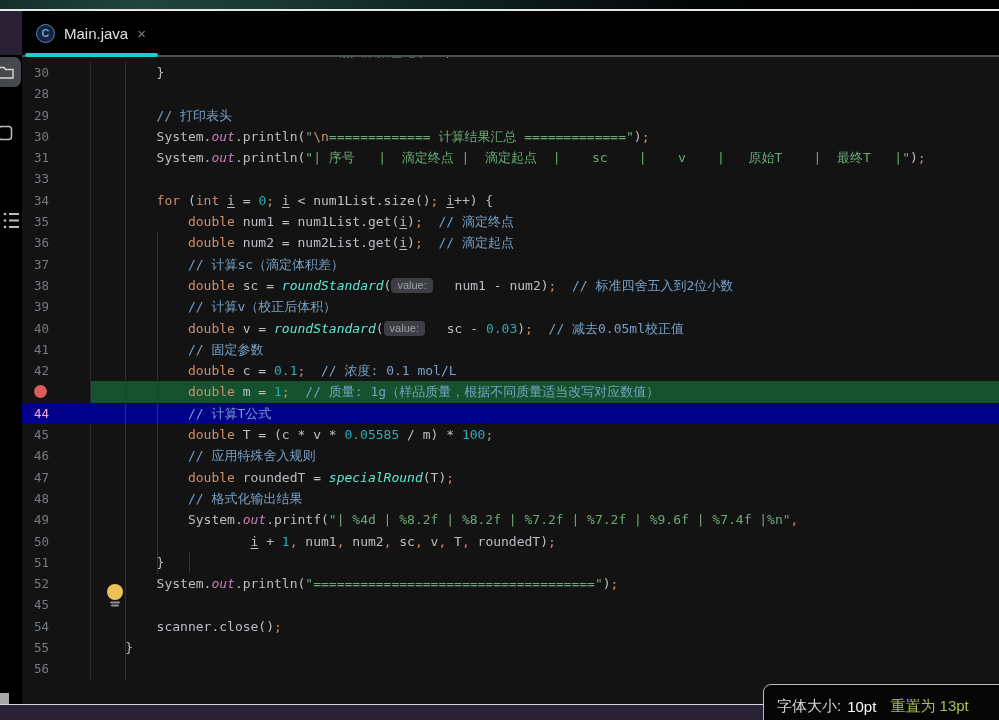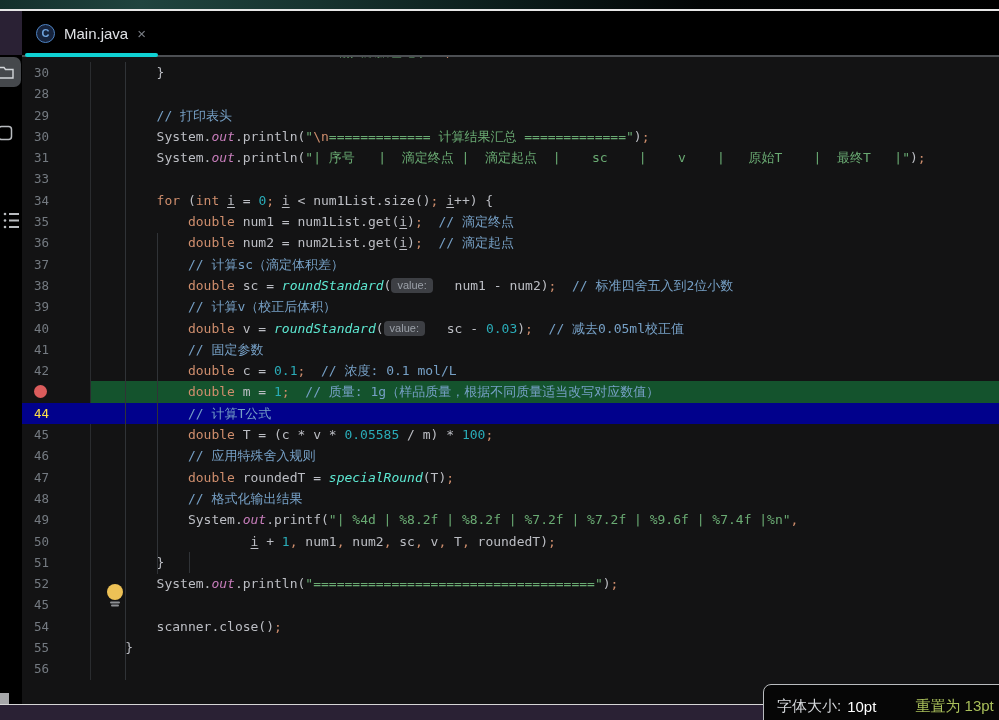--- a/index.html
+++ b/index.html
@@ -38,21 +38,21 @@
   .sliver pre{margin:-16.5px 0 0 0;font:13px "DejaVu Sans Mono",monospace;line-height:21.3px;white-space:pre;}
   #rows{position:absolute;left:0;top:5px;width:977px;}
   .row{display:flex;height:21.3px;}
   .gut{width:69px;flex:0 0 69px;box-sizing:border-box;border-right:1px solid #2a2c2f;
        text-align:right;padding-right:41px;color:#747a81;font:12.5px "DejaVu Sans Mono",monospace;
        line-height:21.3px;position:relative;cursor:pointer;}
   .code{margin:0;flex:1;font:13px "DejaVu Sans Mono",monospace;line-height:21.3px;
        white-space:pre;padding-left:3px;color:#bcbec4;}
   .hl-red .code{background:#14532d;}
   .hl-blue{background:#01018c;}
-  .hl-blue .gut{color:#fde047;border-right-color:transparent;}
+  .hl-blue .gut{color:#f9a8d4;border-right-color:transparent;}
   .bp{position:absolute;left:12px;top:4px;width:13px;height:13px;border-radius:50%;background:#db5c5c;}
 
   
   .t-d{color:#bcbec4;}
   .t-k{color:#cf8e6d;}
   .t-s{color:#6aab73;}
   .t-e{color:#cf8e6d;}
   .t-n{color:#2aacb8;}
   .t-c{color:#76a0c6;}
   .t-f{color:#c77dbb;font-style:italic;}
@@ -68,21 +68,21 @@
   
   .bottom-bar{position:absolute;left:0;top:704px;width:999px;height:16px;background:#2a2134;
       border-top:1.5px solid #d6d6d6;z-index:4;}
 
   
   .popup{position:absolute;left:763px;top:684px;width:260px;height:50px;background:#060606;
       border:1.5px solid #b9bcbf;border-radius:8px;z-index:10;box-sizing:border-box;
       display:flex;align-items:center;padding:0 0 6px 13px;font-size:15px;white-space:nowrap;}
   .pl{color:#d6d9dd;}
   .pv{color:#ffffff;margin-left:6px;}
-  .pr{color:#a9bf5a;margin-left:39px;cursor:pointer;}
+  .pr{color:#a9bf5a;margin-left:14px;cursor:pointer;}
 </style>
 </head>
 <body>
 
 <div class="screen">
 
   <div class="top-strip"></div>
 
   <div class="left-rail">
     <div class="purple-block"></div>

